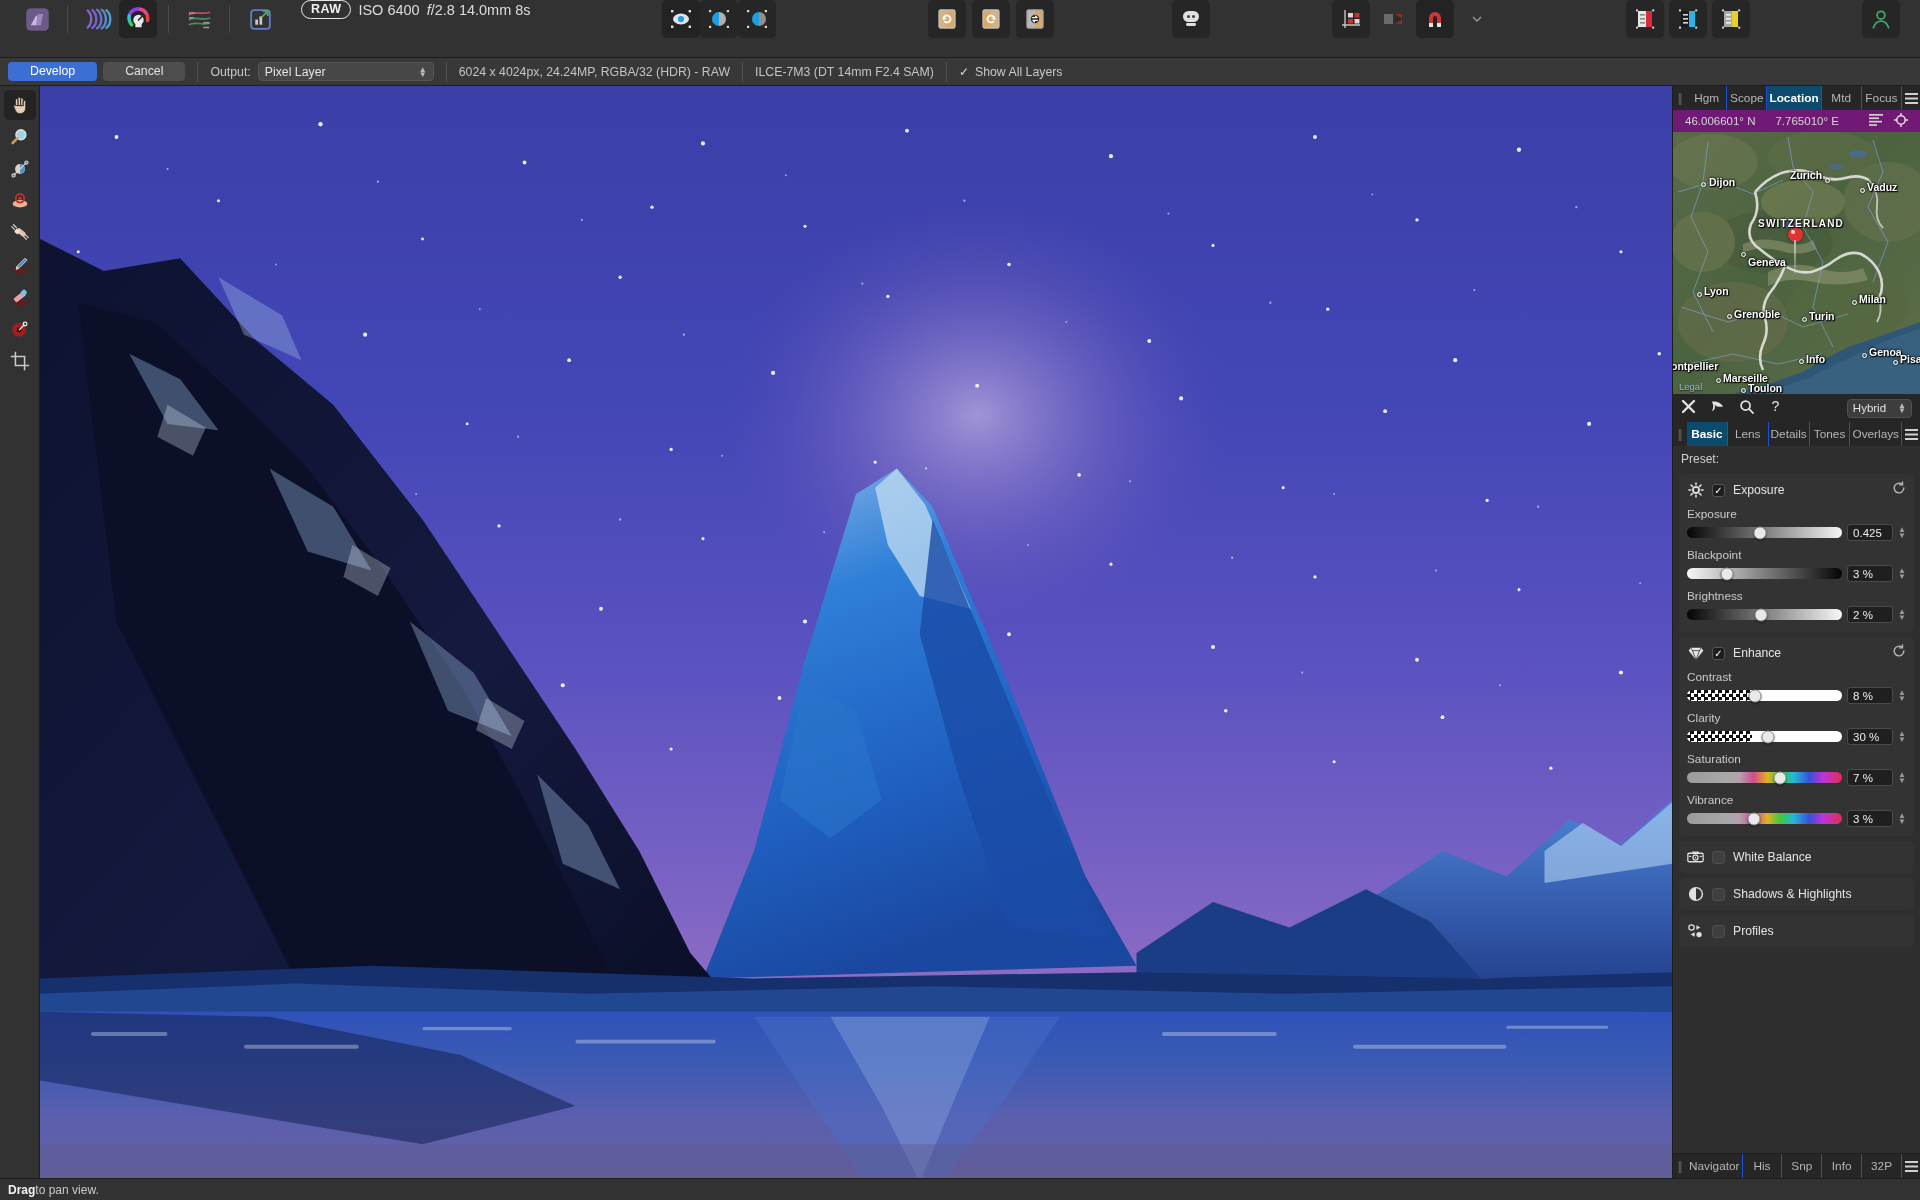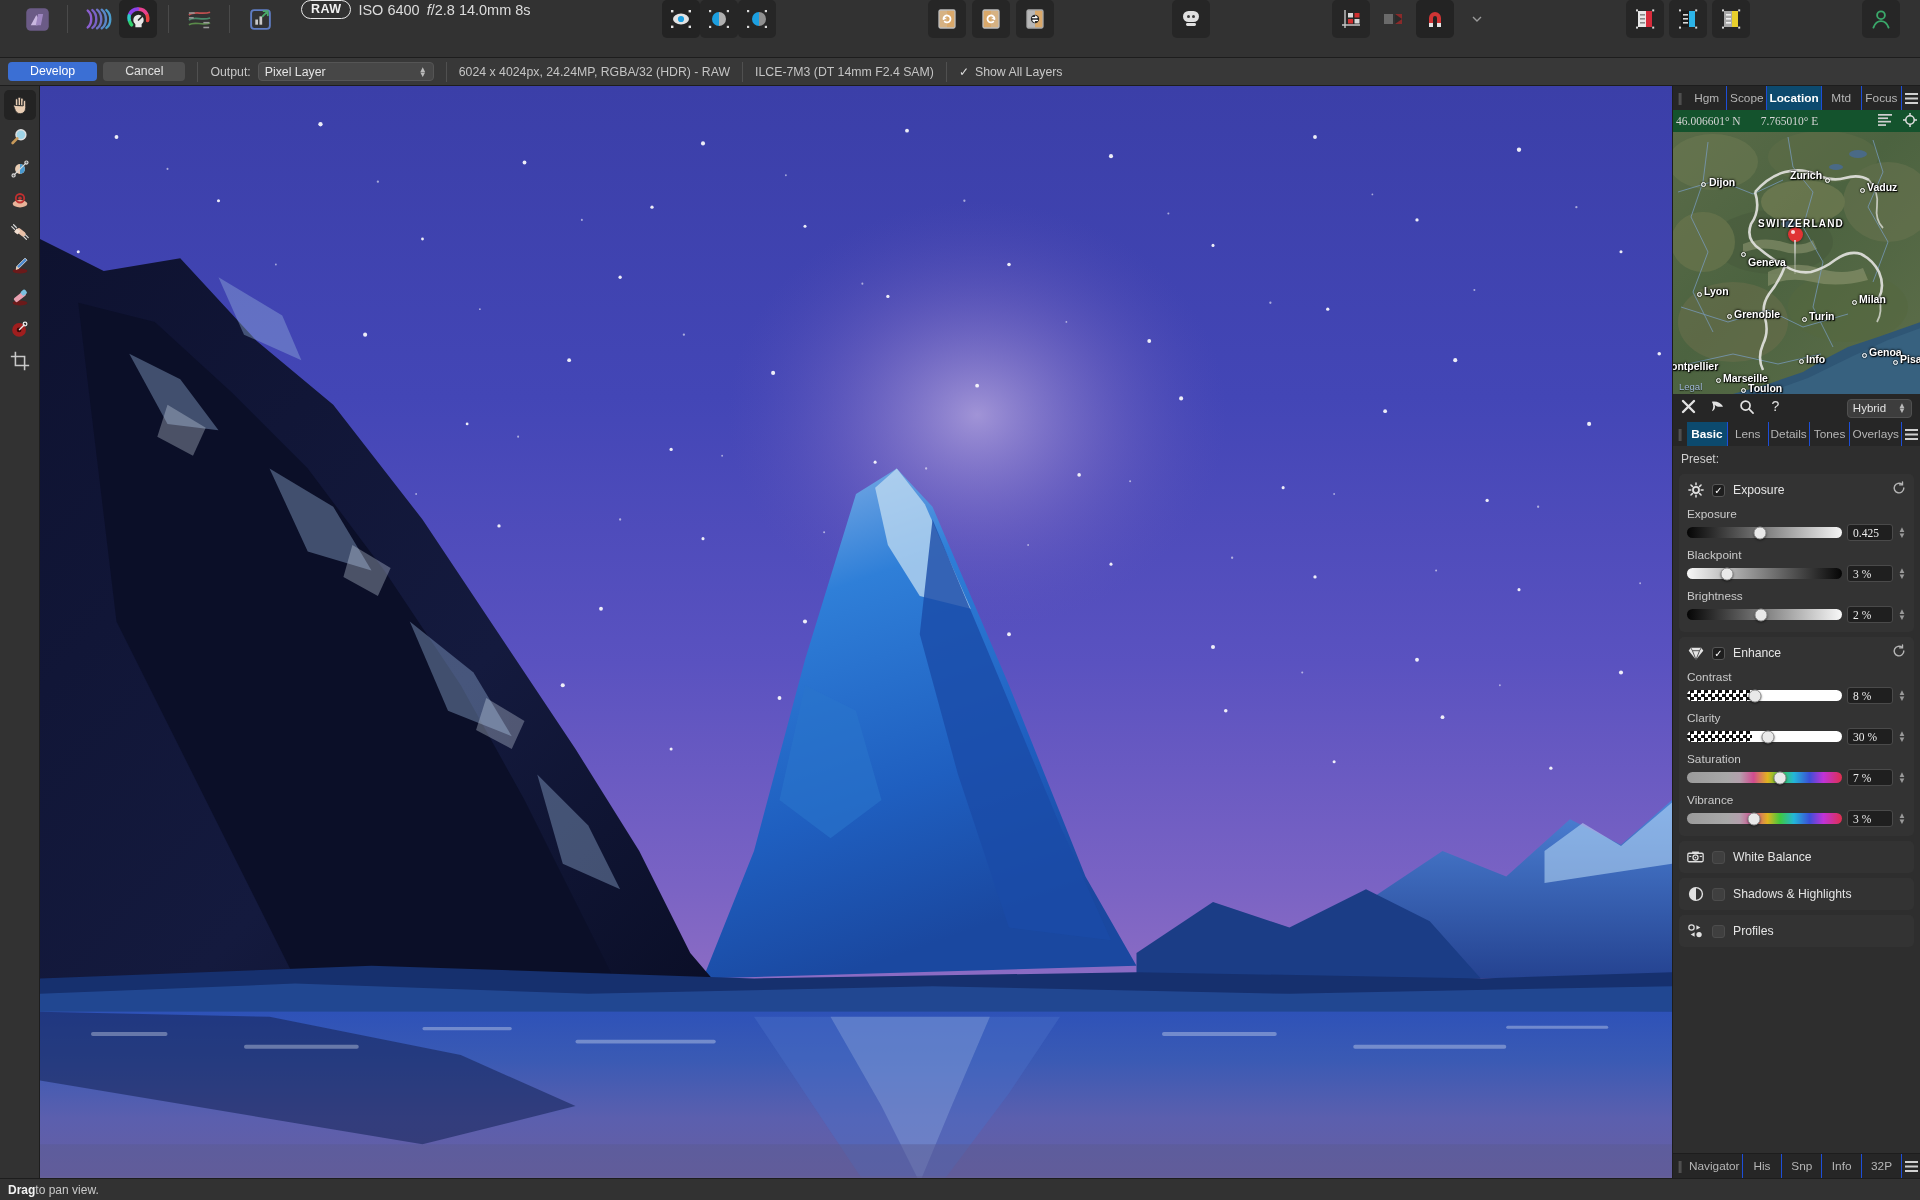--- a/index.html
+++ b/index.html
@@ -102,22 +102,22 @@
   }
   .tab-grip { width: 14px; display: flex; align-items: center; justify-content: center; color: #7a7a7a; font-size: 10px; }
   .tab {
     flex: 1; display: flex; align-items: center; justify-content: center;
     color: #b6b6b6; cursor: pointer; border-right: 1px solid #1d4ed8; padding: 0 2px;
     white-space: nowrap;
   }
   .tab.active { background: #0c4a6e; color: #fff; font-weight: bold; }
   .tab-burger { width: 18px; display: flex; align-items: center; justify-content: center; cursor: pointer; }
   .coordbar {
-    height: 22px; display: flex; align-items: center; background: #14532d;
-    font-size: 11.5px; color: #d4d4d4; padding: 0 3px; gap: 20px; flex: 0 0 22px; font-family: Liberation Serif, serif;
+    height: 22px; display: flex; align-items: center; background: #701a75;
+    font-size: 11.5px; color: #d4d4d4; padding: 0 12px; gap: 20px; flex: 0 0 22px;
   }
   .coordbar .icons { margin-left: auto; display: flex; gap: 11px; align-items: center; }
 
   .map { height: 262px; flex: 0 0 262px; position: relative; overflow: hidden; background: #45563a; }
   .map .legal {
     position: absolute; left: 6px; bottom: 2px; font-size: 9.5px; color: #9fb7d6;
     text-shadow: 0 1px 1px rgba(0,0,0,.7); cursor: pointer;
   }
   .map-label {
     position: absolute; color: #fff; font-size: 10.5px; font-weight: bold;
@@ -186,21 +186,21 @@
   }
   .track .fill { position: absolute; inset: 0; border-radius: 6px; }
   .knob {
     position: absolute; top: 50%; width: 13px; height: 13px; border-radius: 50%;
     background: #e9e9e9; border: 1px solid #8f8f8f; transform: translate(-50%, -50%);
     cursor: pointer; box-shadow: 0 1px 2px rgba(0,0,0,.5);
   }
   .numbox {
     width: 46px; height: 17px; background: #1f1f1f; border: 1px solid #4a4a4a;
     border-radius: 3px; font-size: 11.5px; color: #ececec; display: flex;
-    align-items: center; padding-left: 5px; flex: 0 0 46px; font-family: Liberation Serif, serif;
+    align-items: center; padding-left: 5px; flex: 0 0 46px;
   }
   .spin { display: flex; flex-direction: column; color: #9a9a9a; line-height: 6px; font-size: 8px; cursor: pointer; }
 
   .botstrip {
     height: 25px; flex: 0 0 25px; background: #262626; display: flex; align-items: stretch;
     font-size: 11.8px; border-top: 1px solid #1d1d1d;
   }
 
   
   .g-exposure { background: linear-gradient(90deg, #050505, #f5f5f5); }

